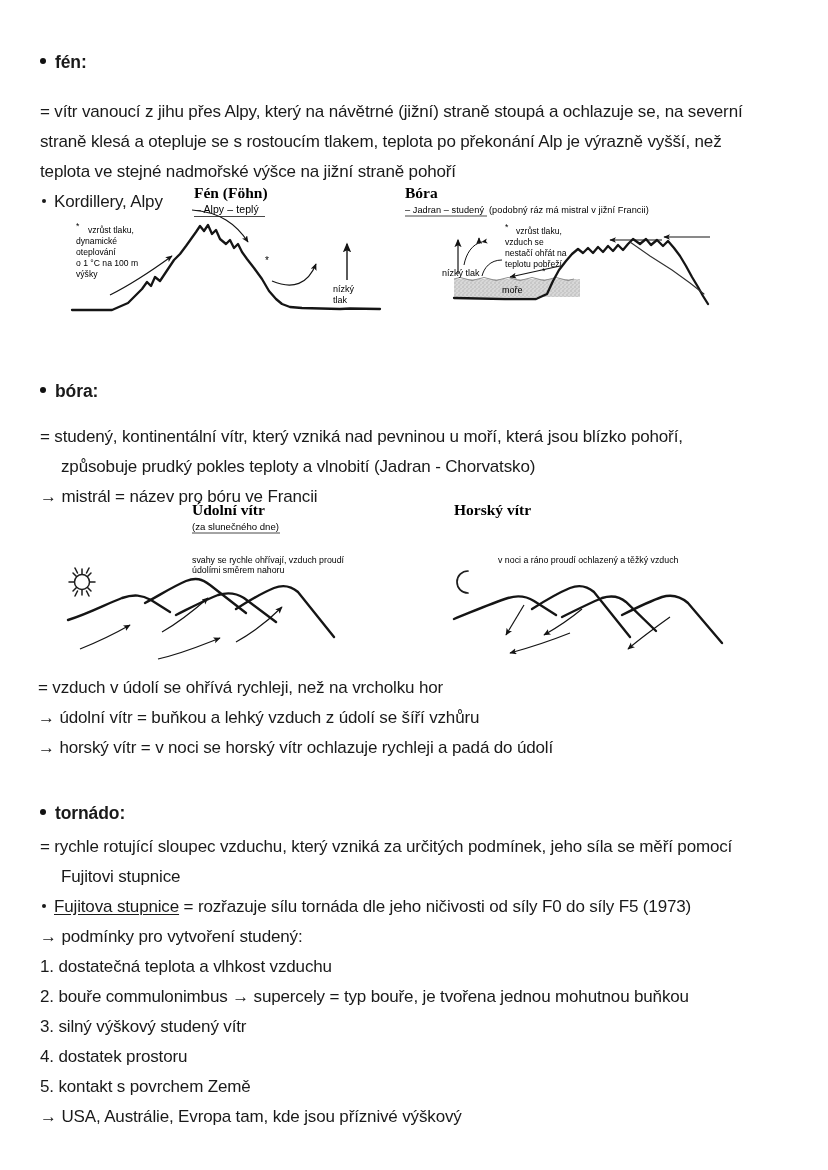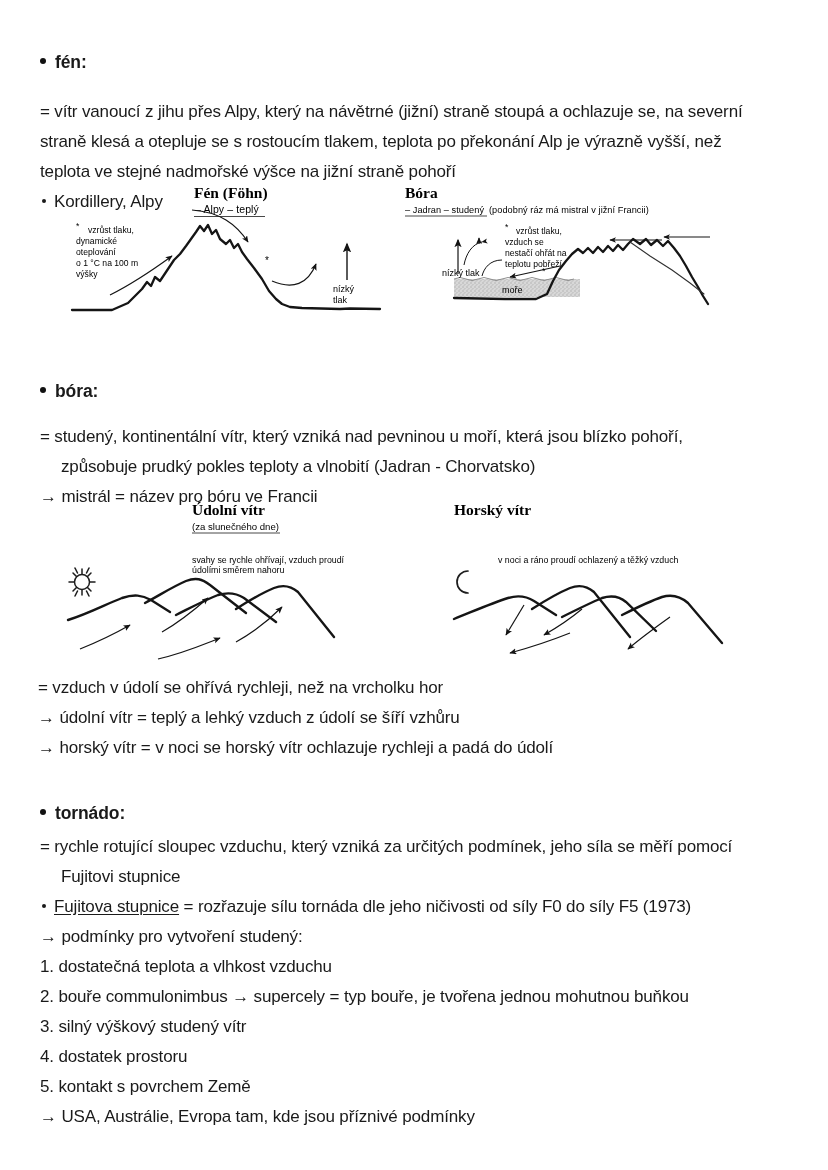--- a/index.html
+++ b/index.html
@@ -290,21 +290,21 @@
       </g>
     </svg>
   </div>
 
   <div class="block" style="left:38px; top:673px; width:760px;">
 
     <div class="para">= vzduch v údolí se ohřívá rychleji, než na vrcholku hor</div>
 
     <div class="para">
       <span class="arrow">→</span>
-      <b>údolní vítr</b><span> = teplý a lehký vzduch z údolí se šíří vzhůru</span>
+      <b>údolní vítr</b><span> = buňkou a lehký vzduch z údolí se šíří vzhůru</span>
     </div>
 
     <div class="para">
       <span class="arrow">→</span>
       <b>horský vítr</b><span> = v noci se horský vítr ochlazuje rychleji a padá do údolí</span>
     </div>
   </div>
 
   <div class="block" style="left:40px; top:787px; width:770px;">
 
@@ -330,17 +330,17 @@
     <div class="para">
       <div>1. dostatečná teplota a vlhkost vzduchu</div>
       <div>2. bouře commulonimbus → supercely = typ bouře, je tvořena jednou mohutnou buňkou</div>
       <div>3. silný výškový studený vítr</div>
       <div>4. dostatek prostoru</div>
       <div>5. kontakt s povrchem Země</div>
     </div>
 
     <div class="para">
       <span class="arrow">→</span>
-      <span>USA, Austrálie, Evropa tam, kde jsou příznivé podmínky</span>
+      <span>USA, Austrálie, Evropa tam, kde jsou příznivé výškový</span>
     </div>
   </div>
 
 </div>
 
 </body></html>

